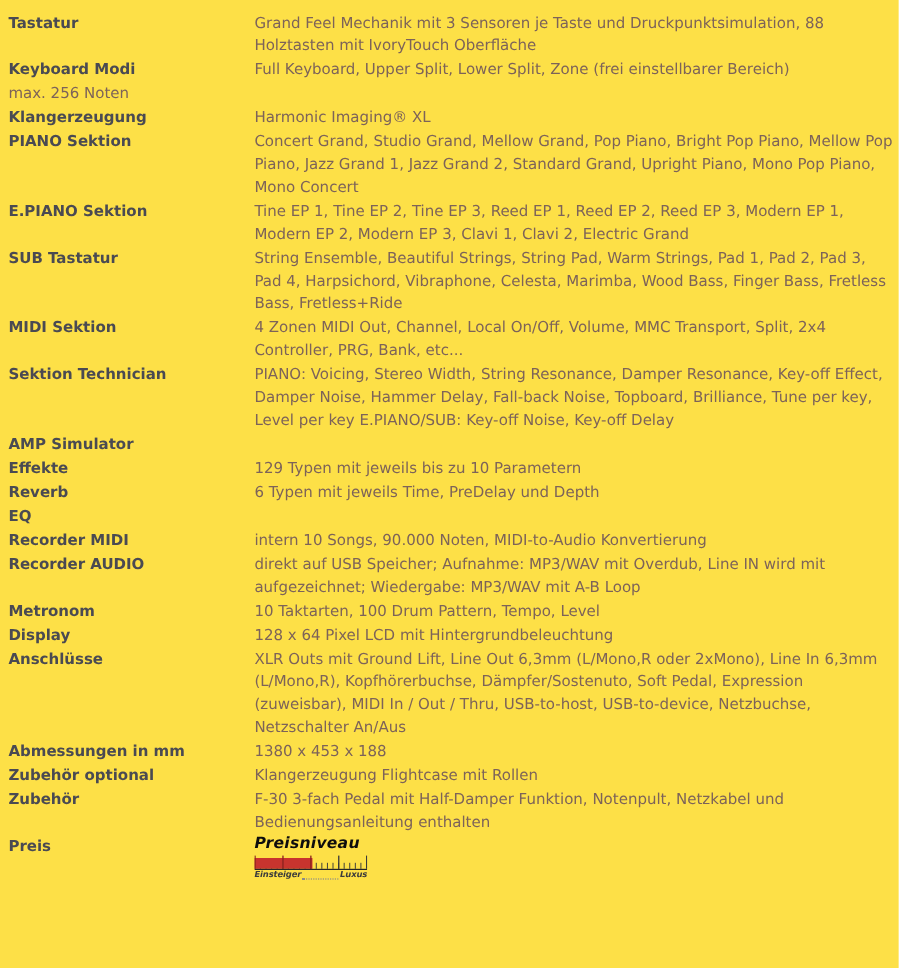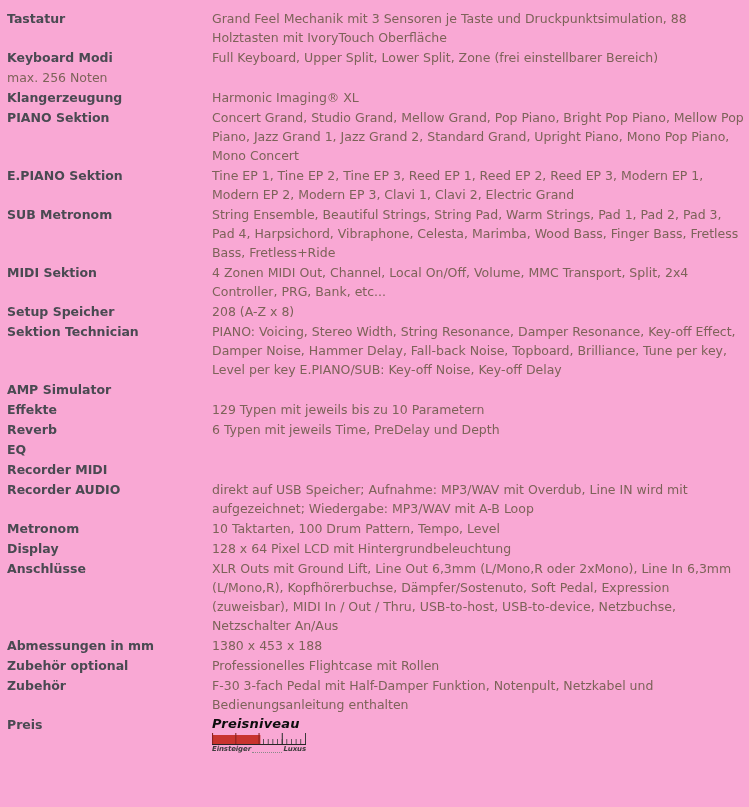--- a/index.html
+++ b/index.html
@@ -1,19 +1,19 @@
 <!DOCTYPE html>
 <html style="--label-color: #4a4a52; --value-color: #7d6359;"><head>
 <meta charset="utf-8">
 <style>
   html,body{margin:0;padding:0;background:#ffffff;}
   .page{
     position:relative;
     width:749px;height:807px;
-    background:#f9a8d4;
+    background:#fde047;
     overflow:hidden;
     font-family:"DejaVu Sans","Liberation Sans",sans-serif;
     box-sizing:border-box;
     padding:9px 4px 0 7px;
   }
   .spec-table{width:738px;}
   .row{display:flex;align-items:flex-start;padding-bottom:1px;}
   .lbl{
     flex:0 0 205px;width:205px;
     font-size:12.5px;line-height:19px;font-weight:bold;
@@ -64,30 +64,26 @@
       </div>
     <div class="row">
         <div class="lbl">PIANO Sektion</div>
         <div class="val">Concert Grand, Studio Grand, Mellow Grand, Pop Piano, Bright Pop Piano, Mellow Pop Piano, Jazz Grand 1, Jazz Grand 2, Standard Grand, Upright Piano, Mono Pop Piano, Mono Concert</div>
       </div>
     <div class="row">
         <div class="lbl">E.PIANO Sektion</div>
         <div class="val">Tine EP 1, Tine EP 2, Tine EP 3, Reed EP 1, Reed EP 2, Reed EP 3, Modern EP 1, Modern EP 2, Modern EP 3, Clavi 1, Clavi 2, Electric Grand</div>
       </div>
     <div class="row">
-        <div class="lbl">SUB Metronom</div>
+        <div class="lbl">SUB Tastatur</div>
         <div class="val">String Ensemble, Beautiful Strings, String Pad, Warm Strings, Pad 1, Pad 2, Pad 3, Pad 4, Harpsichord, Vibraphone, Celesta, Marimba, Wood Bass, Finger Bass, Fretless Bass, Fretless+Ride</div>
       </div>
     <div class="row">
         <div class="lbl">MIDI Sektion</div>
         <div class="val">4 Zonen MIDI Out, Channel, Local On/Off, Volume, MMC Transport, Split, 2x4 Controller, PRG, Bank, etc...</div>
-      </div>
-    <div class="row">
-        <div class="lbl">Setup Speicher</div>
-        <div class="val">208 (A-Z x 8)</div>
       </div>
     <div class="row">
         <div class="lbl">Sektion Technician</div>
         <div class="val">PIANO: Voicing, Stereo Width, String Resonance, Damper Resonance, Key-off Effect, Damper Noise, Hammer Delay, Fall-back Noise, Topboard, Brilliance, Tune per key, Level per key E.PIANO/SUB: Key-off Noise, Key-off Delay</div>
       </div>
     <div class="row">
         <div class="lbl">AMP Simulator</div>
       </div>
     <div class="row">
         <div class="lbl">Effekte</div>
@@ -95,20 +91,21 @@
       </div>
     <div class="row">
         <div class="lbl">Reverb</div>
         <div class="val">6 Typen mit jeweils Time, PreDelay und Depth</div>
       </div>
     <div class="row">
         <div class="lbl">EQ</div>
       </div>
     <div class="row">
         <div class="lbl">Recorder MIDI</div>
+        <div class="val">intern 10 Songs, 90.000 Noten, MIDI-to-Audio Konvertierung</div>
       </div>
     <div class="row">
         <div class="lbl">Recorder AUDIO</div>
         <div class="val">direkt auf USB Speicher; Aufnahme: MP3/WAV mit Overdub, Line IN wird mit aufgezeichnet; Wiedergabe: MP3/WAV mit A-B Loop</div>
       </div>
     <div class="row">
         <div class="lbl">Metronom</div>
         <div class="val">10 Taktarten, 100 Drum Pattern, Tempo, Level</div>
       </div>
     <div class="row">
@@ -118,21 +115,21 @@
     <div class="row">
         <div class="lbl">Anschlüsse</div>
         <div class="val">XLR Outs mit Ground Lift, Line Out 6,3mm (L/Mono,R oder 2xMono), Line In 6,3mm (L/Mono,R), Kopfhörerbuchse, Dämpfer/Sostenuto, Soft Pedal, Expression (zuweisbar), MIDI In / Out / Thru, USB-to-host, USB-to-device, Netzbuchse, Netzschalter An/Aus</div>
       </div>
     <div class="row">
         <div class="lbl">Abmessungen in mm</div>
         <div class="val">1380 x 453 x 188</div>
       </div>
     <div class="row">
         <div class="lbl">Zubehör optional</div>
-        <div class="val">Professionelles Flightcase mit Rollen</div>
+        <div class="val">Klangerzeugung Flightcase mit Rollen</div>
       </div>
     <div class="row">
         <div class="lbl">Zubehör</div>
         <div class="val">F-30 3-fach Pedal mit Half-Damper Funktion, Notenpult, Netzkabel und Bedienungsanleitung enthalten</div>
       </div>
 
     <div class="row">
       <div class="lbl">Preis</div>
       <div class="val">
         <div class="price-widget">

